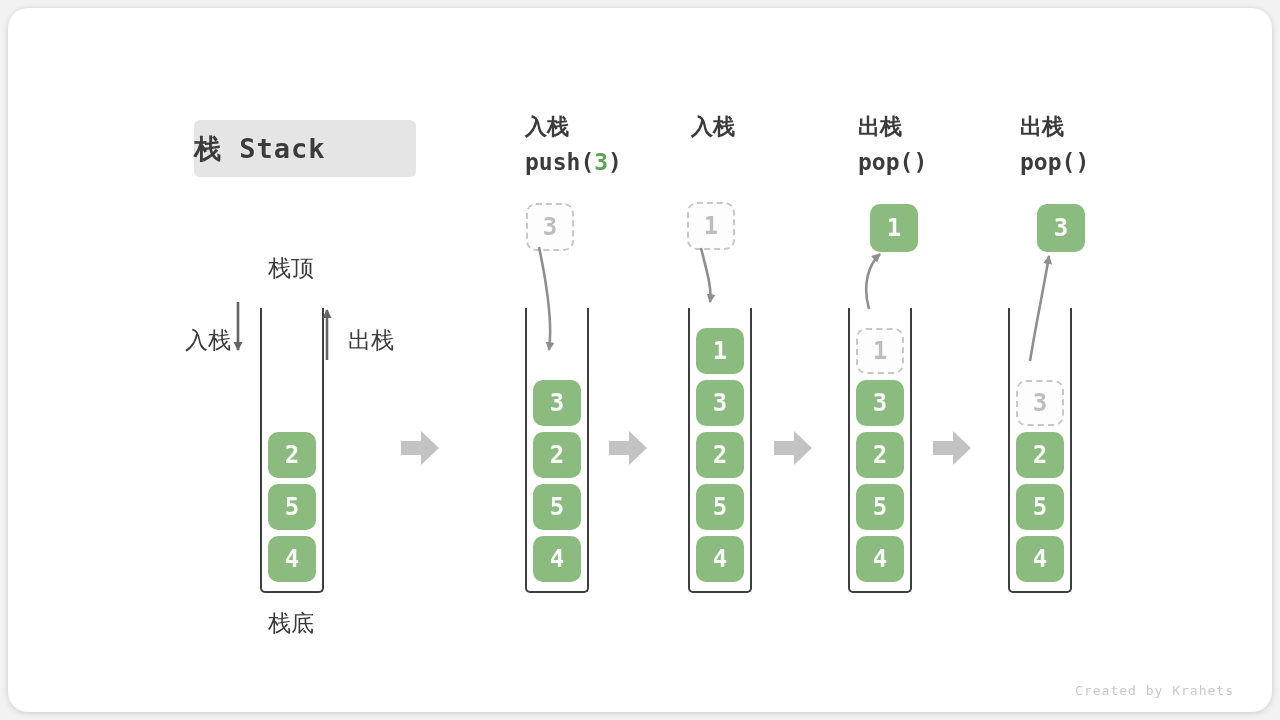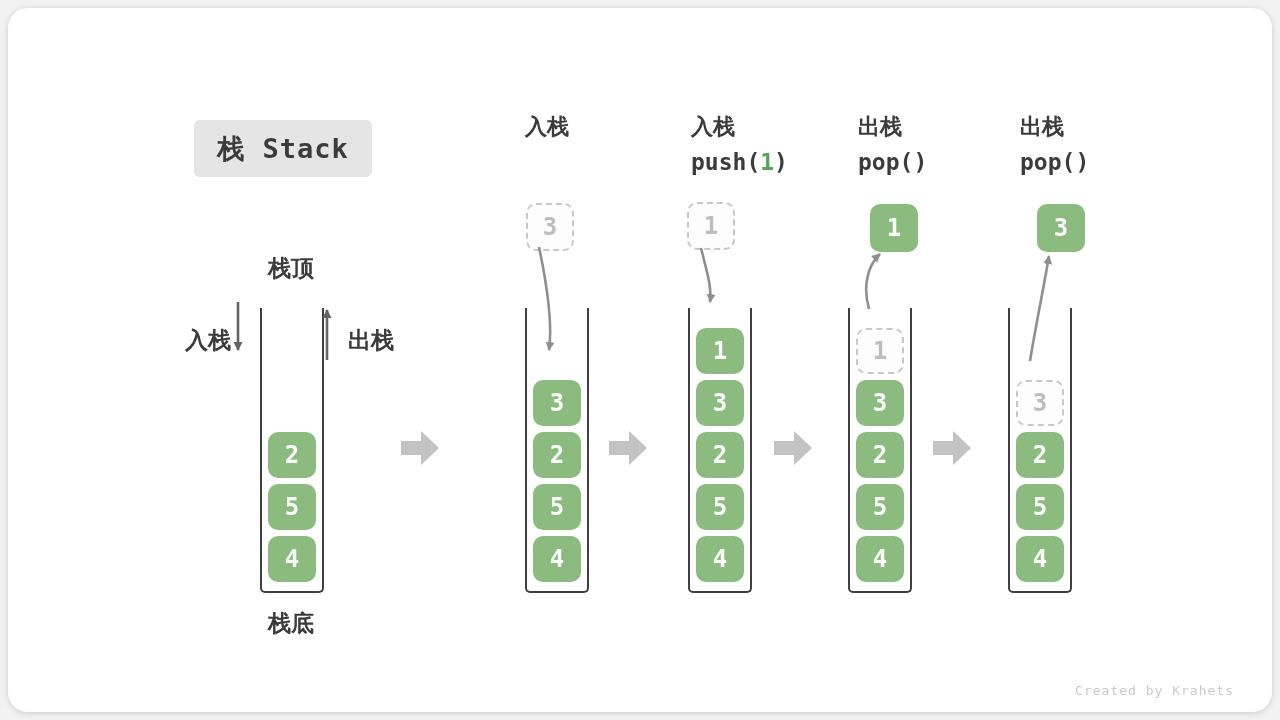--- a/index.html
+++ b/index.html
@@ -11,34 +11,34 @@
   *{margin:0;padding:0;box-sizing:border-box;}
   html,body{width:1280px;height:720px;overflow:hidden;}
   body{background:var(--page-bg);font-family:"Liberation Sans",sans-serif;}
   .card{
     position:absolute;left:8px;top:8px;width:1264px;height:704px;
     background:var(--card-bg);border-radius:20px;
     box-shadow:0 1px 6px rgba(0,0,0,.16);
   }
   .abs{position:absolute;}
   .title-box{
-    left:186px;top:112px;width:178px;height:57px;
+    left:186px;top:112px;width:222px;height:57px;
     background:var(--title-bg);border-radius:6px;
-    display:flex;align-items:center;justify-content:center;
+    display:flex;align-items:center;justify-content:flex-start;
   }
   .title-box span{
     font-family:"DejaVu Sans Mono",monospace;font-size:27px;font-weight:700;
     color:var(--ink);letter-spacing:1px;
   }
   .op-label{top:106px;width:160px;}
   .op-name{font-size:22px;font-weight:700;color:var(--ink);line-height:26px;}
   .op-code{margin-top:9px;font-family:"DejaVu Sans Mono",monospace;font-size:23px;
     font-weight:600;color:var(--ink);line-height:26px;}
   .op-code .arg{color:var(--code-green);font-weight:700;}
-  .cjk-label{font-size:23px;font-weight:700;color:var(--ink);}
+  .cjk-label{font-size:23px;font-weight:400;color:var(--ink);}
   .stack{
     top:300px;width:64px;height:285px;
     border-left:2px solid var(--wall);border-right:2px solid var(--wall);
     border-bottom:2px solid var(--wall);border-radius:0 0 5px 5px;
     background:var(--card-bg);
   }
   .cell{
     position:absolute;left:6px;width:48px;height:46px;border-radius:10px;
     background:var(--green);color:#FAFAFA;
     font-family:"DejaVu Sans Mono",monospace;font-size:24px;font-weight:700;
@@ -71,24 +71,24 @@
 <body>
 
 <div class="card">
 
   <div class="abs title-box">
     <span>栈 Stack</span>
   </div>
 
   <div class="abs op-label" style="left:517px">
     <div class="op-name">入栈</div>
+    <div class="op-code"><span>push(</span><span class="arg">3</span><span>)</span></div>
   </div>
   <div class="abs op-label" style="left:683px">
     <div class="op-name">入栈</div>
-    <div class="op-code"><span>push(</span><span class="arg">1</span><span>)</span></div>
   </div>
   <div class="abs op-label" style="left:850px">
     <div class="op-name">出栈</div>
     <div class="op-code"><span>pop(</span><span class="arg"></span><span>)</span></div>
   </div>
   <div class="abs op-label" style="left:1012px">
     <div class="op-name">出栈</div>
     <div class="op-code"><span>pop(</span><span class="arg"></span><span>)</span></div>
   </div>
 

